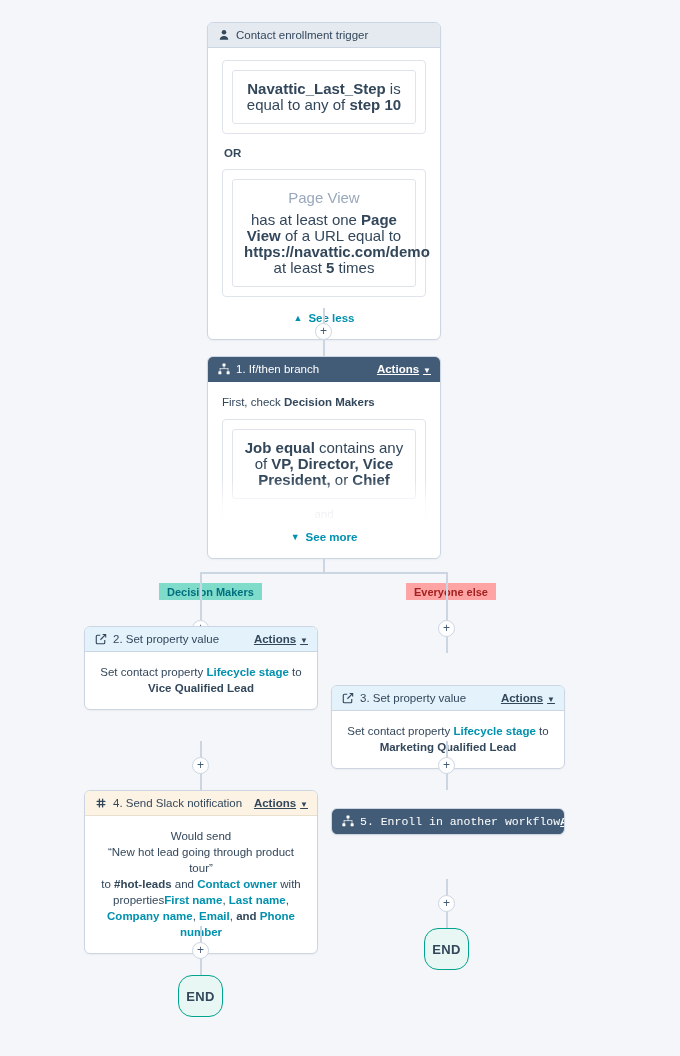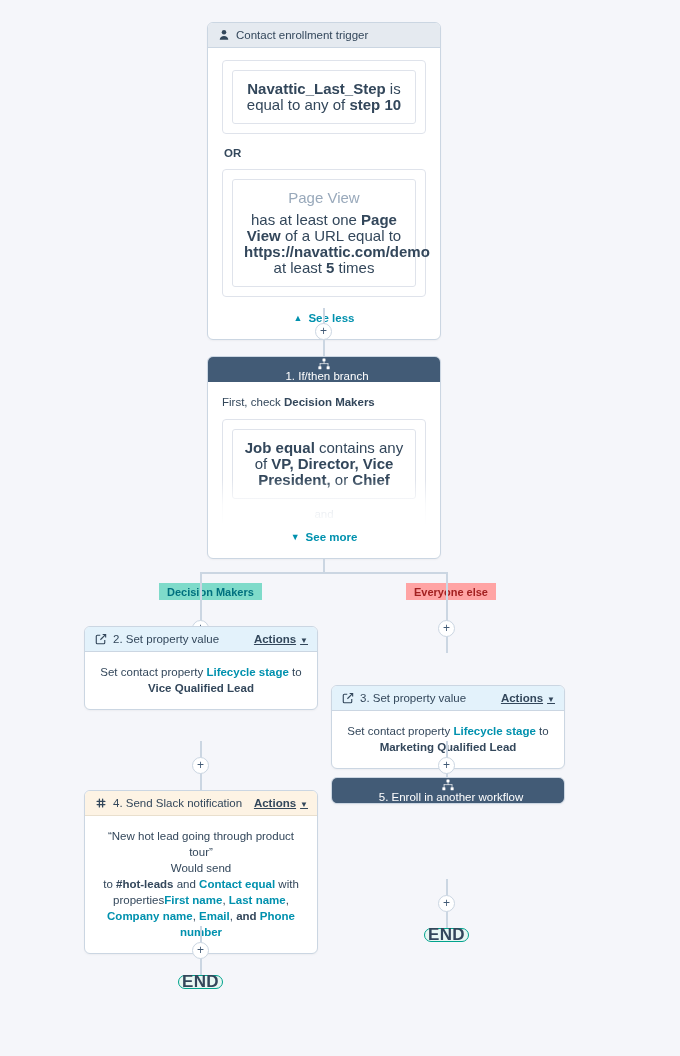--- a/index.html
+++ b/index.html
@@ -25,21 +25,21 @@
     display: flex; align-items: center;
     height: 25px;
     padding: 0 9px;
     font-size: 11.5px;
     font-weight: 400;
     border-bottom: 1px solid #cbd6e2;
   }
   .head-light  { background: #e5eaf0; color: #33475b; }
   .head-blue   { background: #e3f2fb; color: #33475b; border-bottom-color:#cbd6e2; }
   .head-cream  { background: #fdf3e4; color: #33475b; border-bottom-color:#e9dfcd; }
-  .head-dark   { background: #425b76; color: #ffffff; border-bottom-color:#425b76;flex-direction:column; }
+  .head-dark   { background: #425b76; color: #ffffff; border-bottom-color:#425b76; }
   .head-title { margin-left: 6px; white-space: nowrap; }
   .head-spacer { flex: 1; }
   .actions {
     font-size: 11.5px; font-weight: 700;
     text-decoration: underline;
     white-space: nowrap;
     cursor: pointer;
   }
   .head-dark .actions { color: #ffffff; }
   .head-blue .actions, .head-cream .actions { color: #33475b; }
@@ -81,21 +81,21 @@
     position: absolute; left: 0; right: 0; bottom: 0; height: 46px;
     background: linear-gradient(to bottom, rgba(255,255,255,0) 0%, rgba(255,255,255,.82) 55%, #fff 100%);
     pointer-events: none;
   }
 
   
   .col-card { width: 234px; }
   #card2 { left: 84px; top: 626px; }
   #card3 { left: 331px; top: 685px; }
   #card4 { left: 84px; top: 790px; }
-  #card5 { left: 331px; top: 777px; }
+  #card5 { left: 331px; top: 808px; font-family: Liberation Mono, monospace; }
   .lnk { color: #0091ae; font-weight: 700; }
 
   
   .vline { position: absolute; width: 2px; background: #cbd6e2; }
   .hline { position: absolute; height: 2px; background: #cbd6e2; }
   .plus {
     position: absolute; width: 17px; height: 17px; border-radius: 50%;
     background: #ffffff; border: 1px solid #cbd6e2;
     display: flex; align-items: center; justify-content: center;
     color: #425b76; font-size: 12px; line-height: 1; cursor: pointer;
@@ -106,25 +106,25 @@
   .blabel {
     position: absolute; height: 17px; padding: 0 8px;
     display: flex; align-items: center;
     font-size: 11px; font-weight: 700;
   }
   .blabel-green { background: #7fdbca; color: #00707f; }
   .blabel-red   { background: #ffa4a4; color: #a32121; }
 
   
   .end-node {
-    position: absolute; width: 45px; height: 14px;
+    position: absolute; width: 45px; height: 42px;
     border: 1.5px solid #00a38d; border-radius: 14px;
     background: #e8f7f3; color: #33475b;
     display: flex; align-items: center; justify-content: center;
-    font-size: 17px; font-weight: 700; letter-spacing: .3px;
+    font-size: 13px; font-weight: 700; letter-spacing: .3px;
   }
 </style>
 </head>
 <body>
 
 <div class="canvas">
 
   <div class="card" id="trigger-card">
     <div class="card-head head-light">
       <span class="ic">
@@ -301,27 +301,27 @@
           <rect x="9.3" y="2" width="1.7" height="12" rx="0.8"></rect>
         </svg>
       </span>
       <span class="head-title">4. Send Slack notification</span>
       <span class="head-spacer"></span>
       <span class="actions">
         <span>Actions</span><span class="caret">▼</span>
       </span>
     </div>
     <div class="card-body">
+      <div>Would send</div>
       <div>“New hot lead going through product tour”</div>
-      <div>Would send</div>
       <div>
         <span>to</span>
         <b>#hot-leads</b>
         <span>and</span>
-        <span class="lnk">Contact equal</span>
+        <span class="lnk">Contact owner</span>
         <span>with</span>
         <span>properties</span><span class="lnk">First name</span>,
         <span class="lnk">Last name</span>,
         <span class="lnk">Company name</span>,
         <span class="lnk">Email</span>,
         <b>and</b>
         <span class="lnk">Phone number</span>
       </div>
     </div>
   </div>

